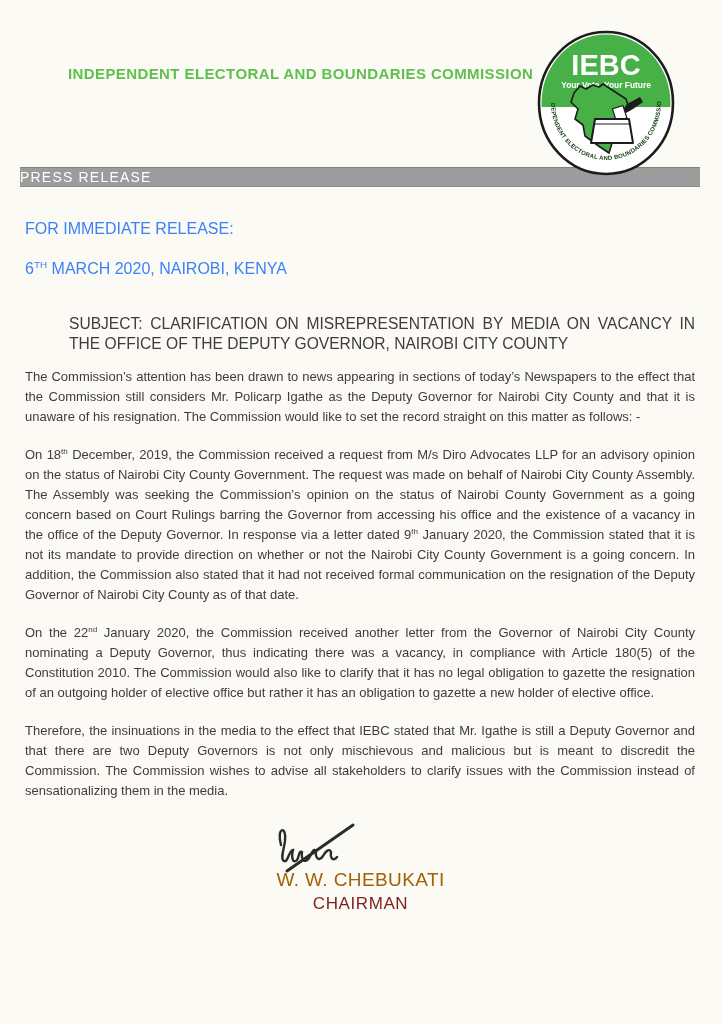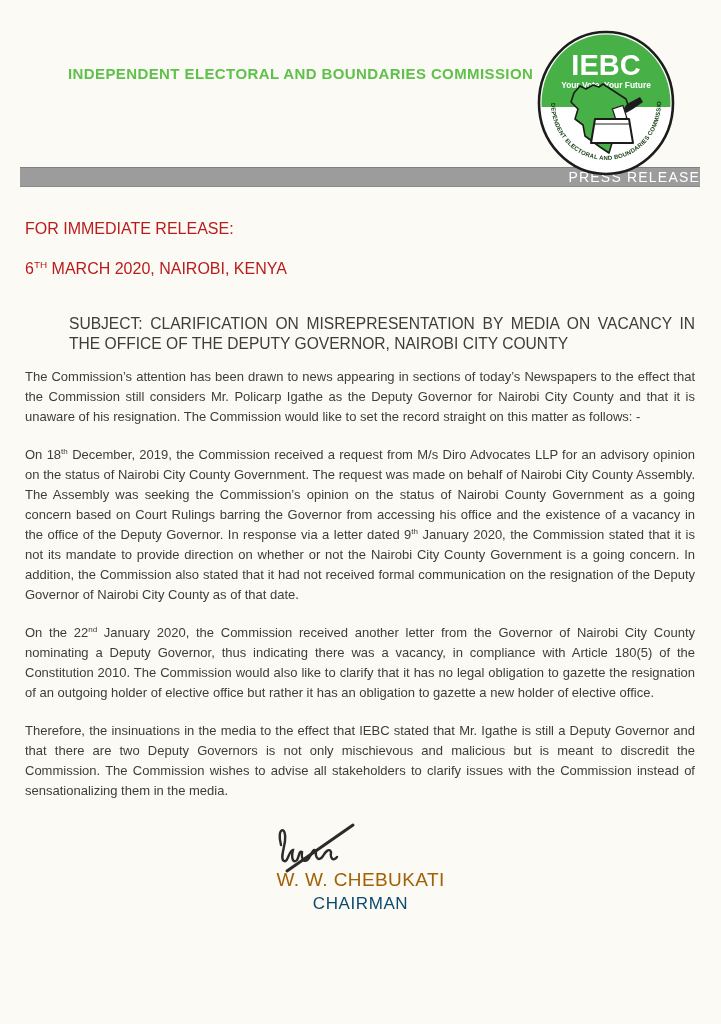--- a/index.html
+++ b/index.html
@@ -22,50 +22,50 @@
     white-space:nowrap;
   }
   .logo { position:absolute; left:536px; top:29px; width:140px; height:148px; }
   
   .banner {
     margin:0 21px 0 20px;
     height:20px;
     background:#9c9c9c;
     border-top:1px solid #818181;
     border-bottom:1px solid #8b8b8b;
-    display:flex; align-items:center; justify-content:flex-end;
+    display:flex; align-items:center; justify-content:flex-start;
   }
   .banner-label {
     color:#ffffff;
     font-size:14px;
     letter-spacing:1.2px;
     line-height:1;
   }
   
   .content { padding:33px 26px 0 25px; }
-  .caps-line { font-size:16px; color:#b91c1c; }
+  .caps-line { font-size:16px; color:#3b82f6; }
   .for-immediate { margin-bottom:22px; }
   .date-line { margin-bottom:36px; }
   .subject {
     font-size:15.6px; line-height:19.5px;
     text-align:justify;
     margin-bottom:14px;
     margin-left:44px;
   }
   .para {
     font-size:13px; line-height:20px;
     text-align:justify;
     margin-bottom:18px;
   }
   sup { font-size:62%; vertical-align:super; line-height:0; }
   
   .sig-block { margin-top:12px; text-align:center; }
   .signature-svg { display:block; margin:0 auto -8px auto; transform:translateX(-46px); }
   .sig-name { font-size:19px; letter-spacing:0.4px; color:#a16207; }
-  .sig-title { font-size:17px; letter-spacing:0.6px; color:#0c4a6e; margin-top:3px; }
+  .sig-title { font-size:17px; letter-spacing:0.6px; color:#7f1d1d; margin-top:3px; }
 </style>
 </head>
 <body>
 
 <div class="page">
 
   <header class="header">
     <div class="org-name">INDEPENDENT ELECTORAL AND BOUNDARIES COMMISSION</div>
 
     <div class="logo">

